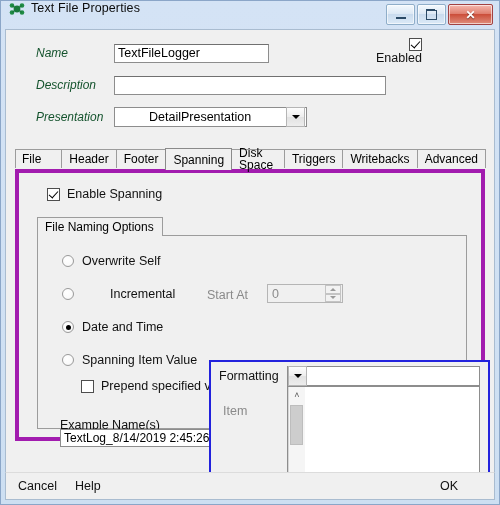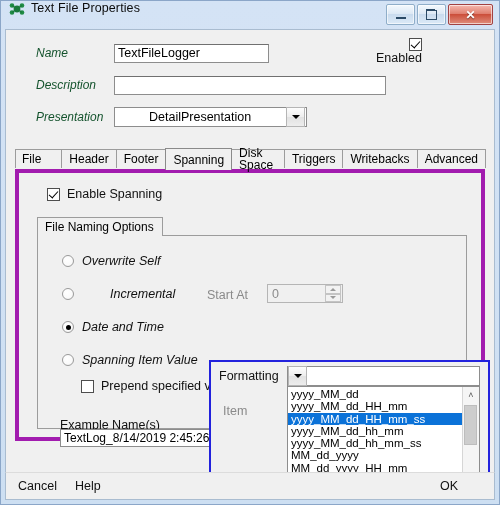--- a/index.html
+++ b/index.html
@@ -250,21 +250,21 @@
     box-sizing: border-box;
   }
   .radio.sel::after {
     content: "";
     position: absolute;
     left: 2.5px; top: 2.5px;
     width: 5px; height: 5px;
     border-radius: 50%;
     background: #000;
   }
-  .radio-label { font-size: 12.5px; color: #111; margin-left: 8px; white-space: nowrap; font-style: italic; }
+  .radio-label { font-size: 12.5px; color: #111; margin-left: 8px; white-space: nowrap; }
 
   
   .dis-label { font-size: 12.5px; color: #8a8a8a; position: absolute; }
   .spin {
     position: absolute;
     width: 76px; height: 19px;
     box-sizing: border-box;
     border: 1px solid #b5b5b5;
     background: #f0f0f0;
     display: flex; align-items: center;
@@ -560,30 +560,20 @@
       <div class="fmt-combo">
         <span class="val"></span>
         <span class="combo-btn">
           <span class="arrow-down"></span>
         </span>
       </div>
 
       <span class="item-label">Item</span>
 
       <div class="droplist">
-        <div class="droplist-items">
-          <div class="dl-item">yyyy_MM_dd</div>
-          <div class="dl-item">yyyy_MM_dd_HH_mm</div>
-          <div class="dl-item sel">yyyy_MM_dd_HH_mm_ss</div>
-          <div class="dl-item">yyyy_MM_dd_hh_mm</div>
-          <div class="dl-item">yyyy_MM_dd_hh_mm_ss</div>
-          <div class="dl-item">MM_dd_yyyy</div>
-          <div class="dl-item">MM_dd_yyyy_HH_mm</div>
-
-        </div>
         <div class="dl-scroll">
           <div class="sb-arrow">˄</div>
           <div class="sb-track">
             <div class="sb-thumb"></div>
           </div>
           <div class="sb-arrow">˅</div>
         </div>
       </div>
     </div>
 

